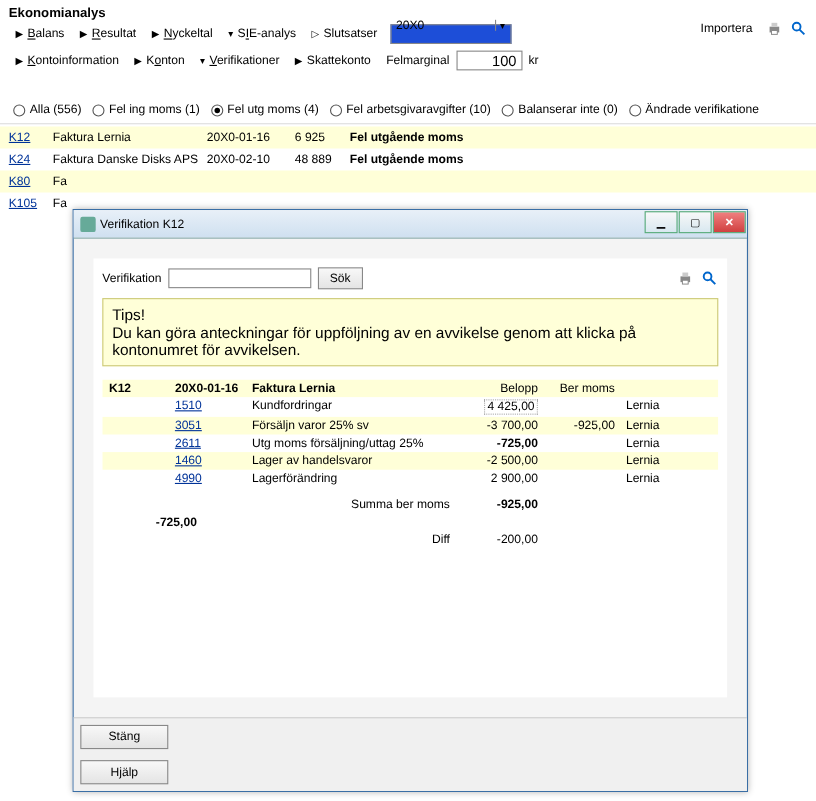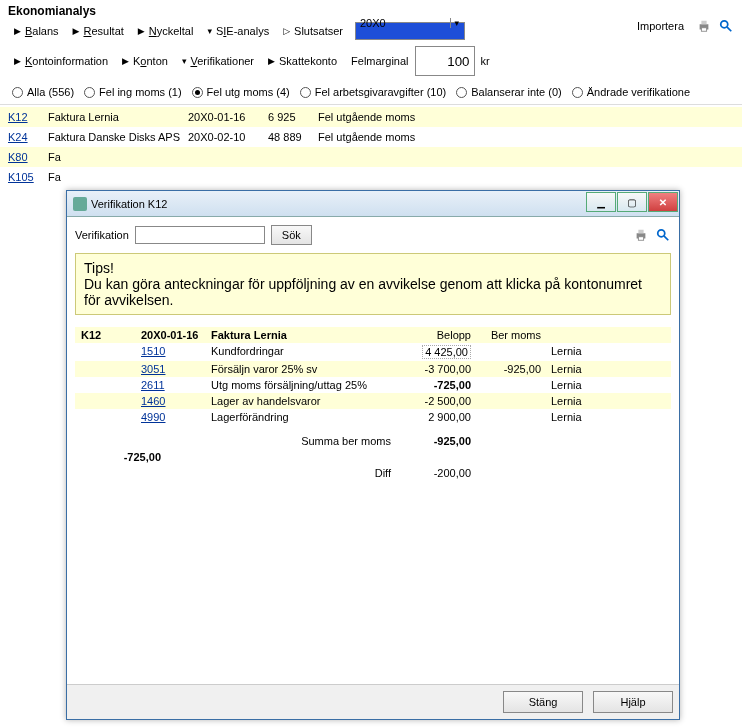--- a/index.html
+++ b/index.html
@@ -13,35 +13,35 @@
   position: relative;
   overflow: hidden;
 }
 .app-title { font-weight: bold; font-size: 12px; padding: 4px 8px 2px; }
 .menubar { display: flex; align-items: center; padding: 2px 8px; gap: 2px; }
 .menubar2 { display: flex; align-items: center; padding: 2px 8px; gap: 2px; margin-top:2px;}
 .menu-item { display: inline-flex; align-items: center; padding: 2px 6px; cursor: pointer; }
 .menu-item .tri { margin-right: 4px; font-size: 9px; }
 .dd { border: 1px solid #888; background: #1d4ed8; width: 110px; height: 18px; display: inline-flex; align-items:center; justify-content:space-between; padding:0 2px 16px 4px; margin-left:4px;}
 .dd .arrow { border-left:1px solid #888; padding:0 3px; font-size:9px;}
-.num-input { border:1px solid #888; width:60px; height:30px; text-align:right; padding:0 4px; margin:0 4px;}
+.num-input { border:1px solid #888; width:60px; height:18px; text-align:right; padding:0 4px; margin:0 4px;}
 .topright { position:absolute; right:8px; top:18px; display:flex; gap:6px; align-items:center;}
 .icon-btn { width:16px; height:16px; display:inline-flex; align-items:center; justify-content:center; cursor:pointer;}
-.radios { display:flex; gap:10px; padding:6px 12px; margin-top:2px; border-bottom:1px solid #ddd; white-space:nowrap; overflow:hidden;}
+.radios { display:flex; gap:10px; padding:6px 12px; margin-top:22px; border-bottom:1px solid #ddd; white-space:nowrap; overflow:hidden;}
 .radio-opt { display:inline-flex; align-items:center; gap:4px; cursor:pointer;}
 .radio-circle { width:11px; height:11px; border:1px solid #555; border-radius:50%; display:inline-flex; align-items:center; justify-content:center;}
 .radio-circle.selected::after { content:""; width:5px; height:5px; background:#000; border-radius:50%;}
 .list-area { padding:2px 0 0 0;}
 .row { display:flex; padding:4px 8px; }
 .row.odd { background:#ffffd8; }
 .row .c1 { width:40px; color:#003399; text-decoration:underline; cursor:pointer;}
 .row .c2 { width:140px;}
 .row .c3 { width:80px;}
 .row .c4 { width:50px; text-align:left; padding-right:10px;}
-.row .c5 { flex:1;}
+.row .c5 { flex:1;font-weight:bold;}
 .modal {
   position:absolute;
   left:66px; top:190px;
   width:614px; height:530px;
   border:1px solid #3a6ea5;
   background:#f4f4f4;
   box-shadow:0 0 6px rgba(0,0,0,0.3);
   display:flex; flex-direction:column;
 }
 .titlebar {
@@ -51,21 +51,21 @@
   display:flex; align-items:center; padding:0 0 0 6px;
   position:relative;
 }
 .titlebar .ticon { width:14px; height:14px; margin-right:4px; background:#6a9; border-radius:2px;}
 .titlebar .ttext { font-size:11px;}
 .winbtns { position:absolute; right:0; top:0; display:flex; height:22px;}
 .winbtn { width:30px; height:20px; border:1px solid #5a7; margin:1px 1px 0 0;
   display:flex; align-items:center; justify-content:center;
   background:linear-gradient(#f8f8f8,#d8e8f0); font-size:10px; cursor:pointer;}
 .winbtn.close { background:linear-gradient(#f08080,#d04040); color:#fff; font-weight:bold;}
-.modal-inner { flex:1; display:flex; flex-direction:column; padding:6px; background:#fff; margin:0;}
+.modal-inner { flex:1; display:flex; flex-direction:column; padding:6px; background:#fff; margin:18px;}
 .searchbar { display:flex; align-items:center; gap:6px; padding:2px;}
 .searchbar input { border:1px solid #888; height:18px; width:130px; padding:0 4px;}
 .searchbar button, .footer button { border:1px solid #888; background:linear-gradient(#f8f8f8,#e4e4e4); height:20px; padding:0 10px; cursor:pointer; font-size:11px;}
 .searchbar .right { margin-left:auto; display:flex; gap:6px;}
 .tipbox { margin:6px 2px; background:#ffffd8; border:1px solid #ccc978; padding:6px 8px; font-size:14px;}
 .tipbox .tiplabel { font-weight:normal;}
 .detail-area { margin:6px 2px; flex:1; overflow:auto;}
 .drow { display:flex; padding:2px 6px;}
 .drow.stripe { background:#ffffd8;}
 .drow .d1{width:60px;}
@@ -75,21 +75,21 @@
 .drow .d5{width:70px; text-align:right;}
 .drow .d6{width:60px; padding-left:10px;}
 .hdr .d1,.hdr .d2{font-weight:bold; text-decoration:none; color:#000;}
 .hdr .d3{font-weight:bold;}
 .hdr .d4,.hdr .d5{font-weight:normal;}
 .sumrow { display:flex; padding:2px 6px;}
 .sumrow .slabel { width:310px; text-align:right;}
 .sumrow .sval { width:80px; text-align:right; font-weight:bold;}
 .sumrow.plain .sval { font-weight:normal;}
 .boxed { border:1px dotted #aaa; display:inline-block; padding:0 2px;}
-.footer { border-top:1px solid #ccc; padding:6px; display:flex; justify-content:flex-end; gap:10px; background:#f0f0f0;}
+.footer { border-top:1px solid #ccc; padding:6px; display:flex; justify-content:flex-end; gap:10px; background:#f0f0f0;flex-direction:column;}
 .footer button { width:80px; height:22px;}
 u { text-decoration:underline;}
 </style>
 </head>
 <body>
 
 <div class="app-title">Ekonomianalys</div>
 
 <div class="menubar">
   <span class="menu-item">

